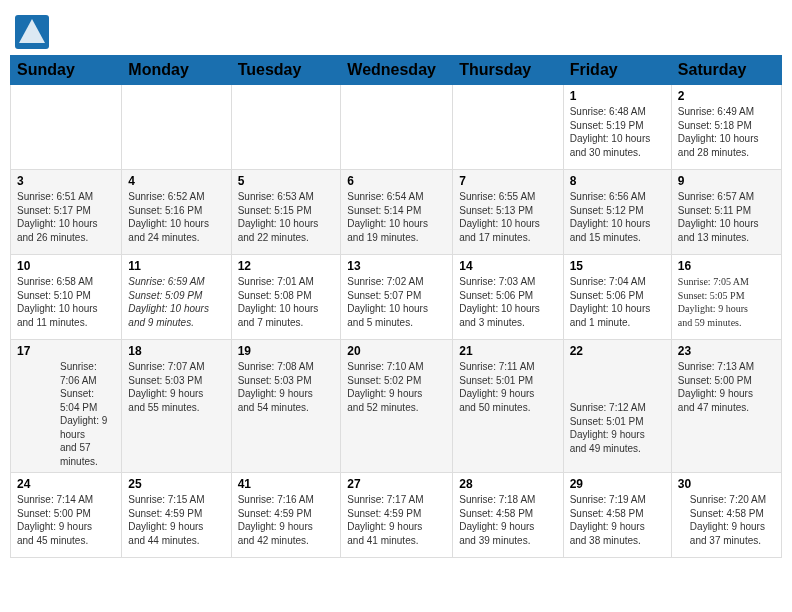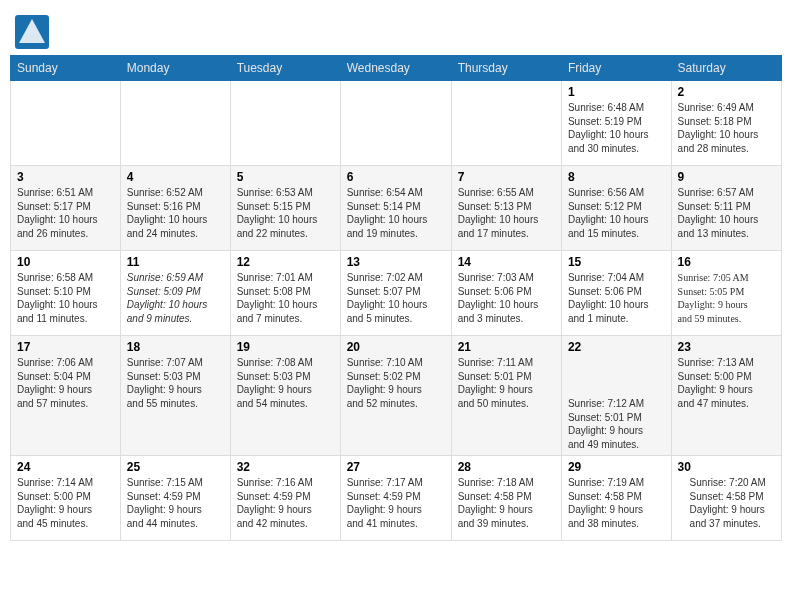--- a/index.html
+++ b/index.html
@@ -48,25 +48,25 @@
       font-size: 14px;
       color: #555;
     }
     .calendar {
       width: 100%;
       border-collapse: collapse;
       font-size: 10.5px;
     }
     .calendar th {
       background-color: #1a6faf;
-      color: #e5e5e5;
+      color: #000000;
       text-align: left;
       padding: 5px 6px;
-      font-size: 12px;
-      font-weight: normal;
+      font-size: 16px;
+      font-weight: bold;
       border: 1px solid #1a6faf;
     }
     .calendar td {
       vertical-align: top;
       padding: 4px 6px;
       border: 1px solid #ddd;
       width: 113px;
       min-height: 75px;
       height: 85px;
       background: #fff;
@@ -242,21 +242,21 @@
           <div class="day-number">16</div>
           <div class="day-info" style="white-space: pre-line; font-family: Liberation Serif, serif;">Sunrise: 7:05 AM
 Sunset: 5:05 PM
 Daylight: 9 hours
 and 59 minutes.</div>
         </td>
       </tr>
       <tr>
         <td>
           <div class="day-number">17</div>
-          <div class="day-info" style="white-space: pre-line;">Sunrise: 7:06 AM
+          <div class="day-info" style="white-space: pre-line; margin-left: 43px;">Sunrise: 7:06 AM
 Sunset: 5:04 PM
 Daylight: 9 hours
 and 57 minutes.</div>
         </td>
         <td>
           <div class="day-number">18</div>
           <div class="day-info" style="white-space: pre-line;">Sunrise: 7:07 AM
 Sunset: 5:03 PM
 Daylight: 9 hours
 and 55 minutes.</div>
@@ -306,21 +306,21 @@
 and 45 minutes.</div>
         </td>
         <td>
           <div class="day-number">25</div>
           <div class="day-info" style="white-space: pre-line;">Sunrise: 7:15 AM
 Sunset: 4:59 PM
 Daylight: 9 hours
 and 44 minutes.</div>
         </td>
         <td>
-          <div class="day-number">32</div>
+          <div class="day-number">41</div>
           <div class="day-info" style="white-space: pre-line;">Sunrise: 7:16 AM
 Sunset: 4:59 PM
 Daylight: 9 hours
 and 42 minutes.</div>
         </td>
         <td>
           <div class="day-number">27</div>
           <div class="day-info" style="white-space: pre-line;">Sunrise: 7:17 AM
 Sunset: 4:59 PM
 Daylight: 9 hours

